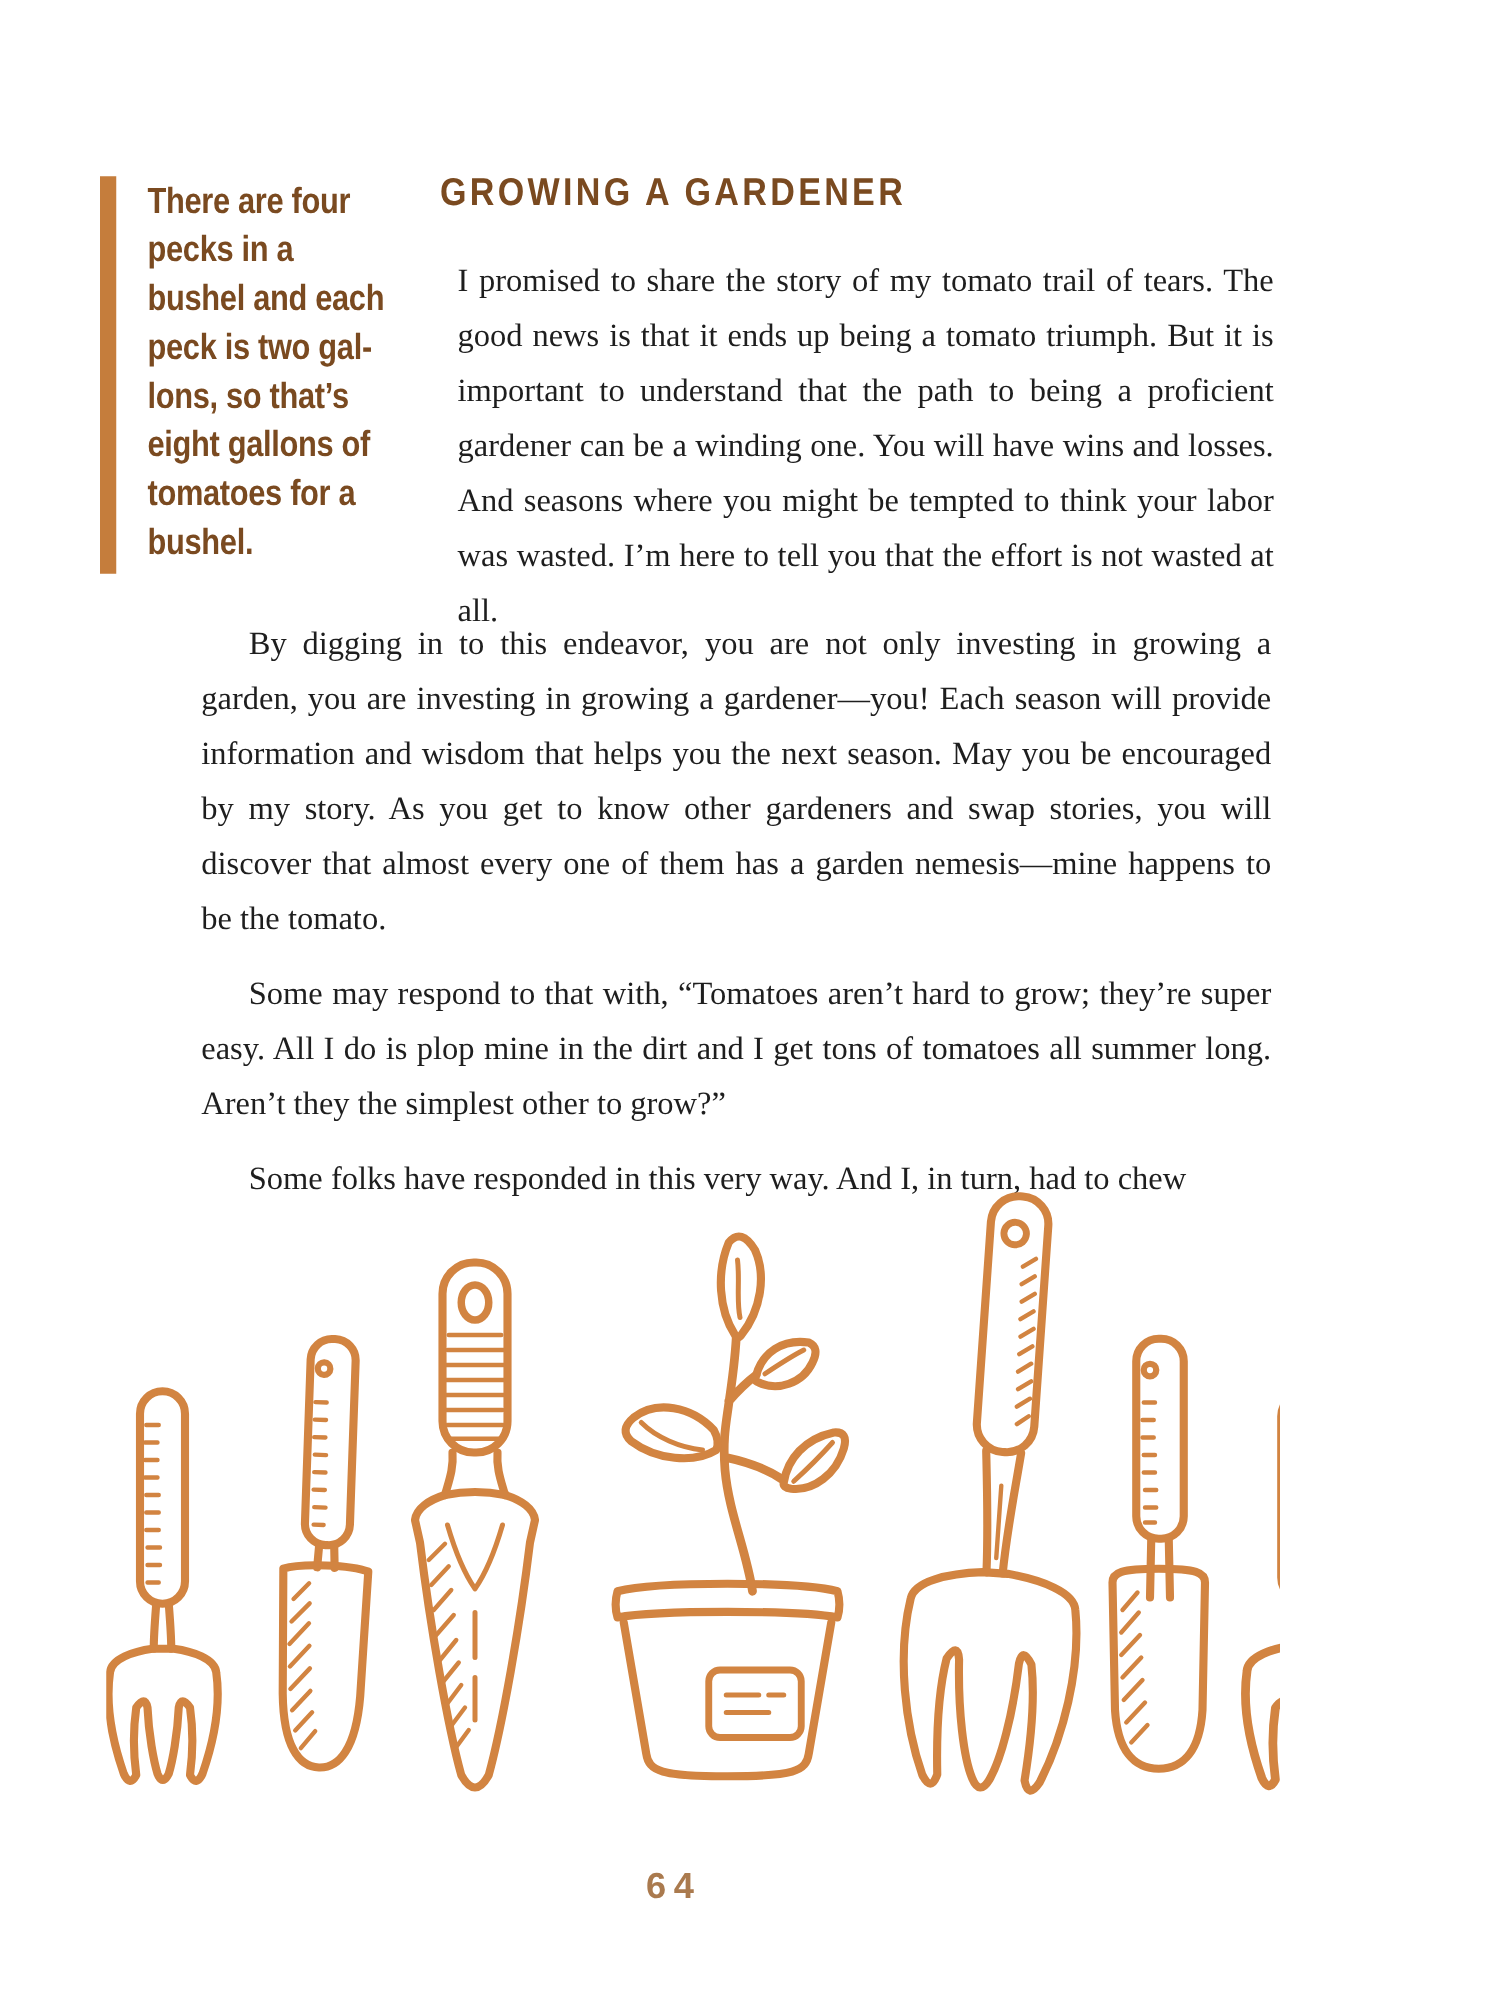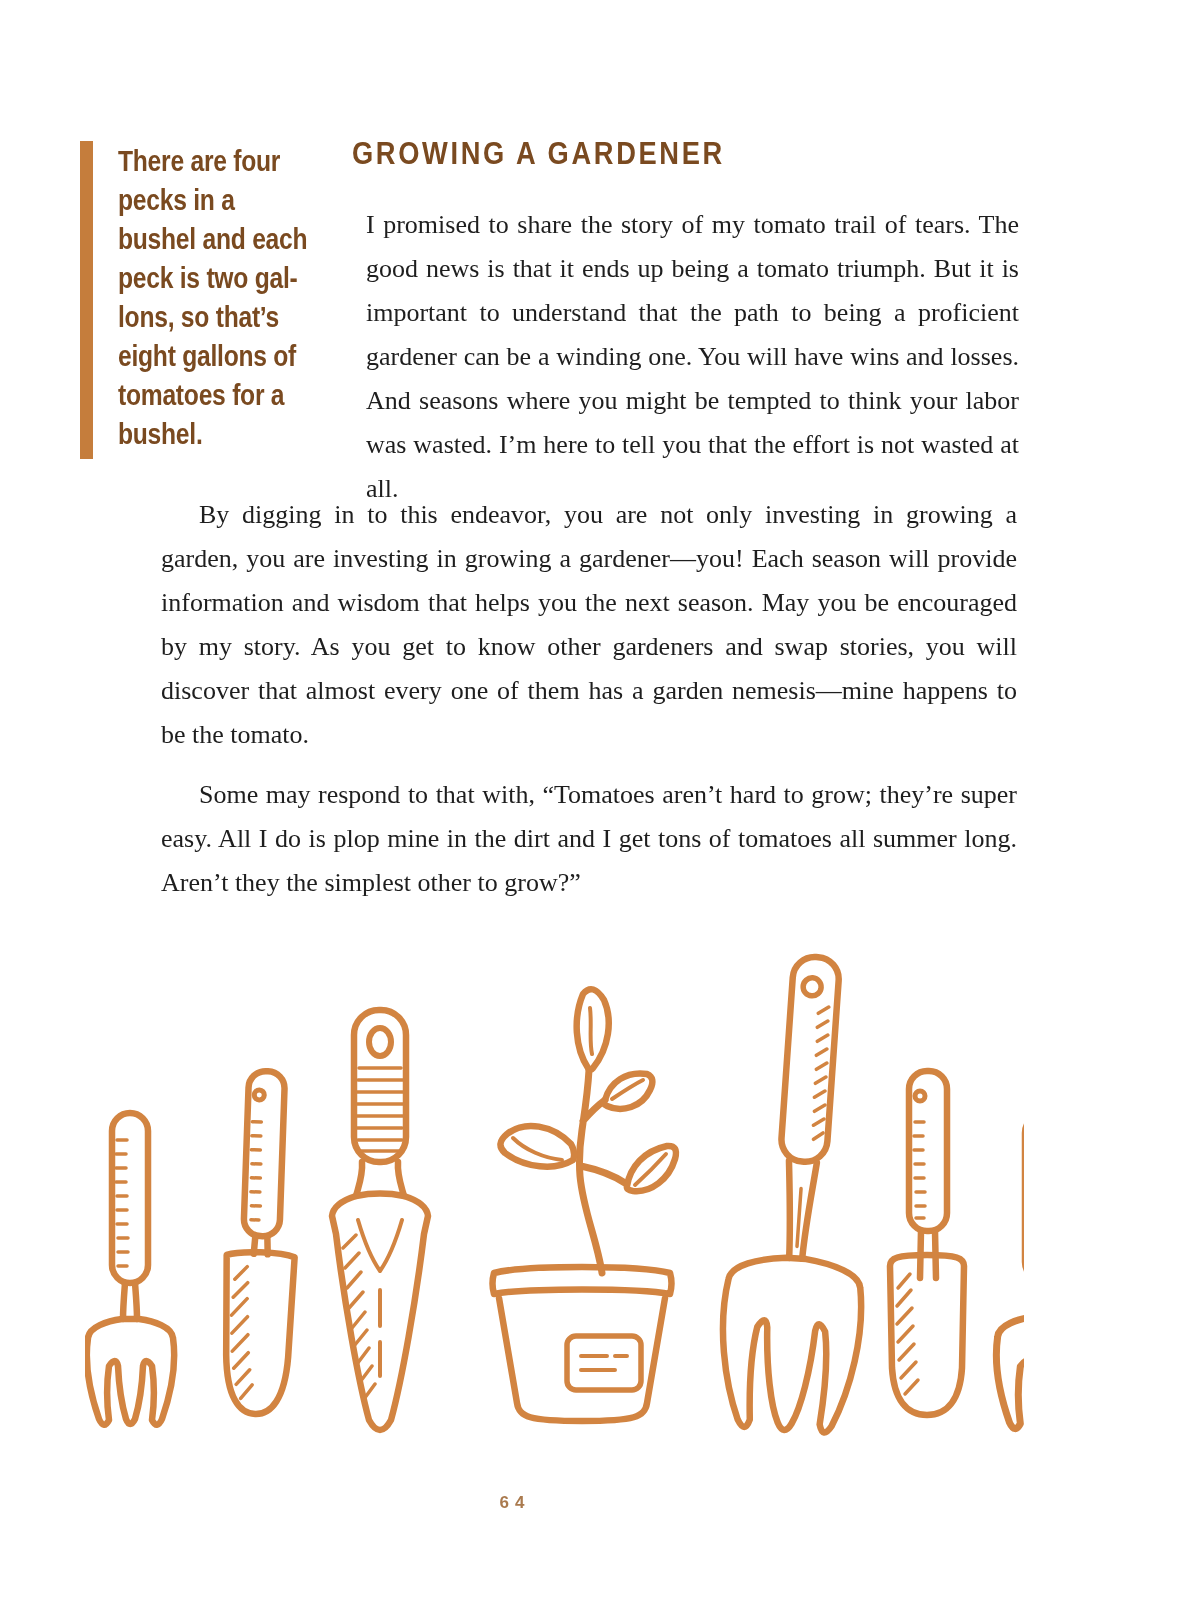--- a/index.html
+++ b/index.html
@@ -31,22 +31,22 @@
   .intro-para{position:absolute;left:352px;top:189px;width:681px;}
   .intro-para p{margin:14px;}
   .full-text{position:absolute;left:145px;top:477px;width:888px;}
   .full-text p{margin:16px;text-indent:38px;}
 
   .illustration{position:absolute;left:85px;top:948px;width:1015px;height:500px;color:var(--illustration,#d28441);}
   .illustration svg{display:block;width:100%;height:100%;}
 
   .page-number{
     position:absolute;left:0;top:1493px;width:100%;text-align:center;
-    font-family:"Liberation Sans",sans-serif;font-size:17px;font-weight:bold;
-    letter-spacing:6px;color:var(--page-number,#aa7a4e);text-indent:6px;
+    font-family:"Liberation Sans",sans-serif;font-size:29px;font-weight:bold;
+    letter-spacing:6px;color:var(--page-number,#aa7a4e);text-indent:6px;padding-left:24px;
   }
 </style>
 </head>
 <body>
 
 <div class="page">
 
   <div class="pullquote-bar"></div>
   <div class="pullquote-text">There are four
 pecks in a
@@ -59,20 +59,21 @@
 
   <div class="section-heading">GROWING A GARDENER</div>
 
   <div class="intro-para body-text">
     <p>I promised to share the story of my tomato trail of tears. The good news is that it ends up being a tomato triumph. But it is important to understand that the path to being a proficient gardener can be a winding one. You will have wins and losses. And seasons where you might be tempted to think your labor was wasted. I’m here to tell you that the effort is not wasted at all.</p>
   </div>
 
   <div class="full-text body-text">
     <p>By digging in to this endeavor, you are not only investing in growing a garden, you are investing in growing a gardener—you! Each season will provide information and wisdom that helps you the next season. May you be encouraged by my story. As you get to know other gardeners and swap stories, you will discover that almost every one of them has a garden nemesis—mine happens to be the tomato.</p>
     <p>Some may respond to that with, “Tomatoes aren’t hard to grow; they’re super easy. All I do is plop mine in the dirt and I get tons of tomatoes all summer long. Aren’t they the simplest other to grow?”</p>
+    <p>Some folks have responded in this very way. And I, in turn, had to chew</p>
   </div>
 
   <div class="illustration">
     <svg viewBox="0 0 1015 500" fill="none" stroke="currentColor" stroke-width="6.5" stroke-linecap="round" stroke-linejoin="round">
       <defs>
         <path id="forkhead" d="M-8,-7 C-23,-5 -41,1 -42,12 C-46,40 -39,70 -31,93 Q-26,104 -21,94 C-24,72 -23,54 -21,40 Q-14,30 -12,40 C-11,62 -7,83 -4,93 Q0,103 5,93 C8,83 12,62 13,40 Q15,30 22,40 C24,54 25,72 22,94 Q27,104 32,93 C40,70 47,40 43,12 C42,1 24,-5 9,-7 Z"></path>
       </defs>
 
       <g>
         <rect x="27" y="165" width="36" height="170" rx="18"></rect>

